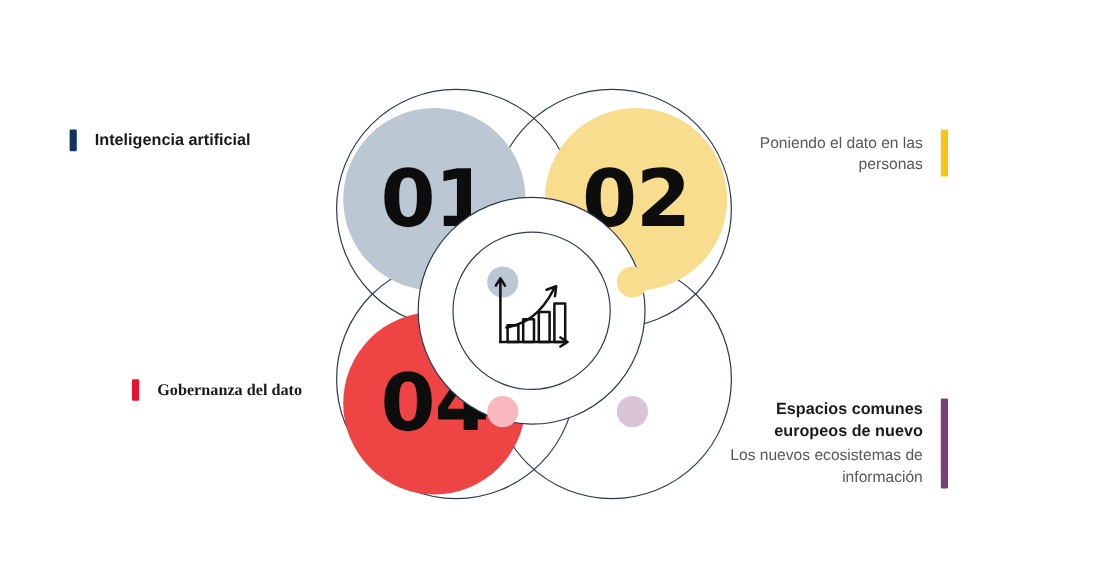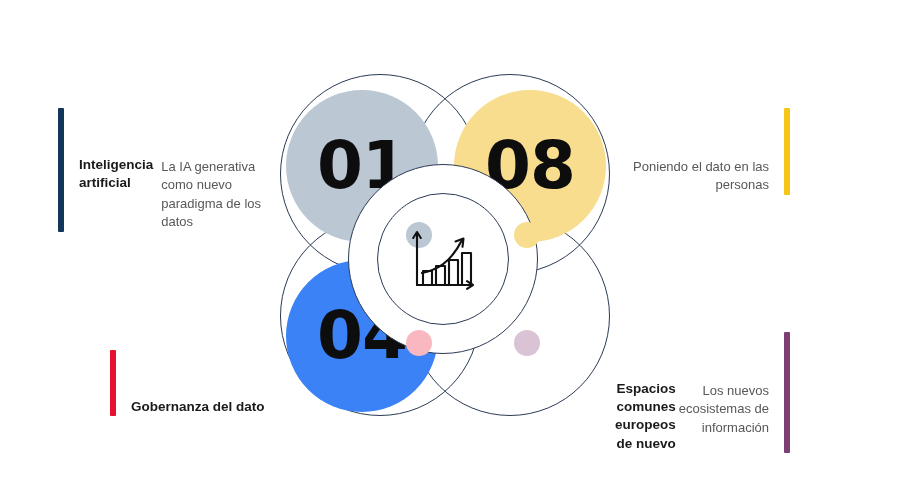--- a/index.html
+++ b/index.html
@@ -55,21 +55,21 @@
     color: #0d0d0d;
     font-weight: 700;
     font-size: 66px;
     letter-spacing: -1px;
     font-family: "DejaVu Sans", sans-serif;
     line-height: 1;
     user-select: none;
   }
   .bubble-01 { left: 28px;  top: 28px;  background: #bcc7d4; }
   .bubble-02 { left: 196px; top: 28px;  background: #f8dd8e; }
-  .bubble-04 { left: 28px;  top: 198px; background: #3b82f6; }
+  .bubble-04 { left: 28px;  top: 198px; background: #ef4444; }
   .bubble-03 { left: 196px; top: 198px; background: #d9c3d4; }
 
   .hub {
     position: absolute;
     left: 90px;
     top: 102px;
     width: 190px;
     height: 190px;
     border-radius: 50%;
     background: #ffffff;
@@ -116,21 +116,21 @@
   .label-right { flex-direction: row-reverse; }
 
   .accent {
     width: 6px;
     border-radius: 1px;
     flex: none;
   }
   .label-left .accent  { margin-right: 15px; }
   .label-right .accent { margin-left: 15px; }
 
-  .label-text { display: flex; flex-direction: row; justify-content: space-between; margin-top: 48px; }
+  .label-text { display: flex; flex-direction: column; justify-content: space-between; }
   .label-left  .label-text { text-align: left; }
   .label-right .label-text { text-align: right; }
 
   .label-title {
     font-size: 13.5px;
     font-weight: 700;
     color: #1a1a1a;
     line-height: 1.35;
     white-space: pre-line;
   }
@@ -138,40 +138,40 @@
     font-size: 13px;
     font-weight: 400;
     color: #58585a;
     line-height: 1.42;
     margin-top: 2px;
     white-space: pre-line;
   }
 
   .pos-tl { left: 58px;  top: 108px; width: 210px; }
   .pos-tr { left: 604px; top: 108px; width: 186px; }
-  .pos-bl { left: 110px; top: 350px; width: 160px; }
+  .pos-bl { left: 110px; top: 316px; width: 160px; font-family: Liberation Serif, serif; }
   .pos-br { left: 604px; top: 332px; width: 186px; }
 </style>
 </head>
 <body>
 
 <div id="infographic">
 
   <div class="diagram">
 
     <div class="ring-outline ring-tl"></div>
     <div class="ring-outline ring-tr"></div>
     <div class="ring-outline ring-bl"></div>
     <div class="ring-outline ring-br"></div>
 
     <div class="bubble bubble-01">
       <span>01</span>
     </div>
     <div class="bubble bubble-02">
-      <span>08</span>
+      <span>02</span>
     </div>
     <div class="bubble bubble-04">
       <span>04</span>
     </div>
 
     <div class="hub">
       <div class="hub-inner">
         <div class="dot dot-tl"></div>
         <div class="dot dot-tr"></div>
         <div class="dot dot-bl"></div>
@@ -195,22 +195,20 @@
           <path d="M49.5 18.5 L57.5 15.5 L56.5 23.8"></path>
         </svg>
       </div>
     </div>
   </div>
 
   <div class="label label-left pos-tl">
     <div class="accent" style="background:#12355b"></div>
     <div class="label-text">
       <div class="label-title">Inteligencia artificial</div>
-      <div class="label-sub">La IA generativa como nuevo
-paradigma de los datos</div>
     </div>
   </div>
 
   <div class="label label-right pos-tr">
     <div class="accent" style="background:#f5c518"></div>
     <div class="label-text">
       <div class="label-sub">Poniendo el dato en las
 personas</div>
     </div>
   </div>

